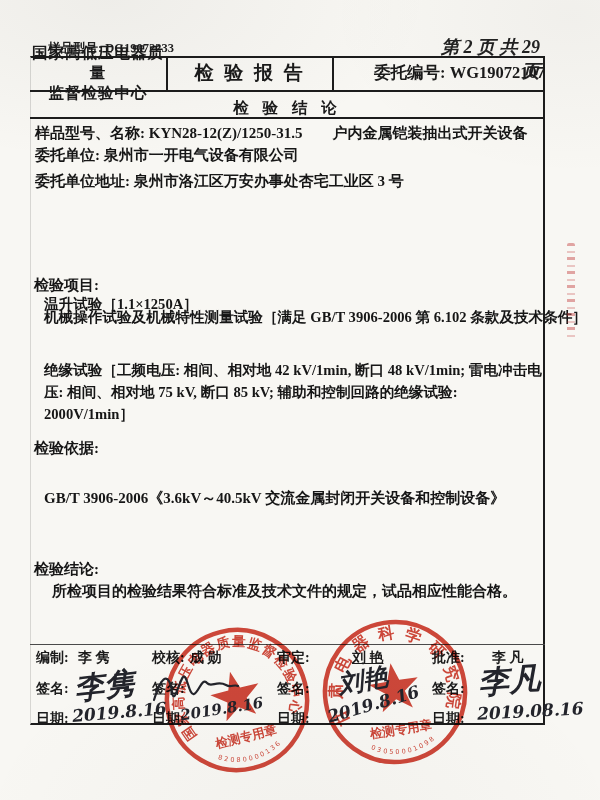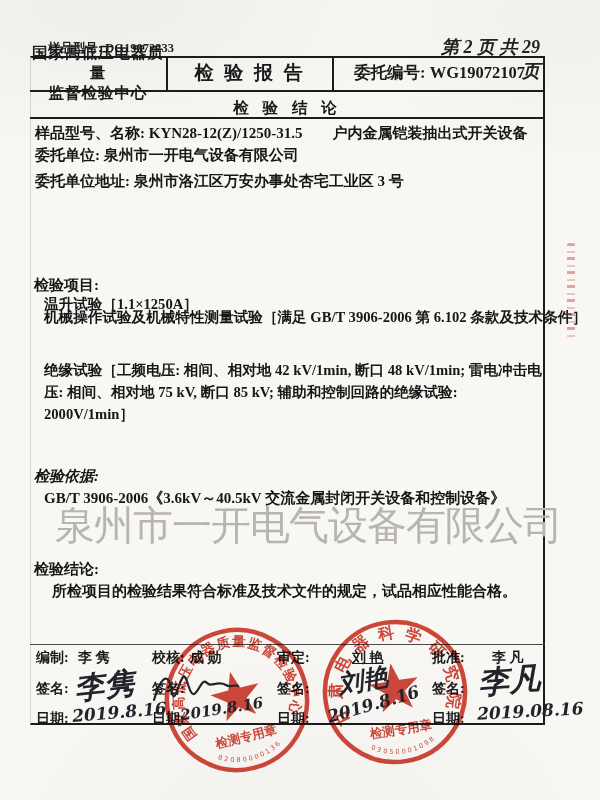--- a/index.html
+++ b/index.html
@@ -38,21 +38,21 @@
     width:138px;border-right:2px solid #1c1c1c;box-sizing:border-box;
     display:flex;flex-direction:column;justify-content:center;align-items:center;
     font-size:15.5px;font-weight:bold;line-height:20px;letter-spacing:1px;text-align:center;
   }
   .title-cell{
     width:166px;border-right:2px solid #1c1c1c;box-sizing:border-box;
     display:flex;justify-content:center;align-items:center;
     font-size:19px;font-weight:bold;letter-spacing:3px;
   }
   .commission-cell{
-    flex:1;display:flex;justify-content:center;align-items:center;
+    flex:1;display:flex;justify-content:flex-end;align-items:center;
     font-size:16.5px;font-weight:bold;white-space:nowrap;
   }
   .section-row{
     left:30px;top:100px;width:515px;height:19px;
     border-bottom:2px solid #1c1c1c;box-sizing:border-box;
     display:flex;justify-content:center;align-items:center;
     font-size:15.5px;font-weight:bold;letter-spacing:5px;
   }
   .line{font-size:15px;font-weight:bold;white-space:nowrap;color:#161616;}
   .item{font-size:14.6px;font-weight:bold;color:#161616;line-height:22px;}
@@ -110,24 +110,23 @@
 
   <div class="abs line z2" style="left:35px;top:124px;">样品型号、名称: KYN28-12(Z)/1250-31.5　　户内金属铠装抽出式开关设备</div>
   <div class="abs line z2" style="left:35px;top:146px;">委托单位: 泉州市一开电气设备有限公司</div>
   <div class="abs line z2" style="left:35px;top:172px;">委托单位地址: 泉州市洛江区万安办事处杏宅工业区 3 号</div>
 
   <div class="abs line z2" style="left:34px;top:276px;">检验项目:</div>
   <div class="abs item z2" style="left:44px;top:293px;">温升试验［1.1×1250A］</div>
   <div class="abs item z2" style="left:44px;top:306px;">机械操作试验及机械特性测量试验［满足 GB/T 3906-2006 第 6.102 条款及技术条件］</div>
   <div class="abs item wrap z2" style="left:44px;top:359px;">绝缘试验［工频电压: 相间、相对地 42 kV/1min, 断口 48 kV/1min; 雷电冲击电压: 相间、相对地 75 kV, 断口 85 kV; 辅助和控制回路的绝缘试验: 2000V/1min］</div>
 
-  <div class="abs line z2" style="left:34px;top:467px;font-style:italic;">检验依据:</div>
+  <div class="abs line z2" style="left:34px;top:439px;">检验依据:</div>
   <div class="abs line z2" style="left:44px;top:489px;">GB/T 3906-2006《3.6kV～40.5kV 交流金属封闭开关设备和控制设备》</div>
 
-  <div class="abs watermark">泉州市一开电气设备有限公司</div>
 
   <div class="abs line z2" style="left:34px;top:560px;">检验结论:</div>
   <div class="abs line z2" style="left:52px;top:582px;">所检项目的检验结果符合标准及技术文件的规定，试品相应性能合格。</div>
 
   <div class="abs sig-divider"></div>
 
   <div class="abs sig-label" style="left:36px;top:649px;">编制:</div>
   <div class="abs sig-label" style="left:78px;top:649px;">李 隽</div>
   <div class="abs sig-label" style="left:152px;top:649px;">校核:</div>
   <div class="abs sig-label" style="left:190px;top:649px;">成 勋</div>

